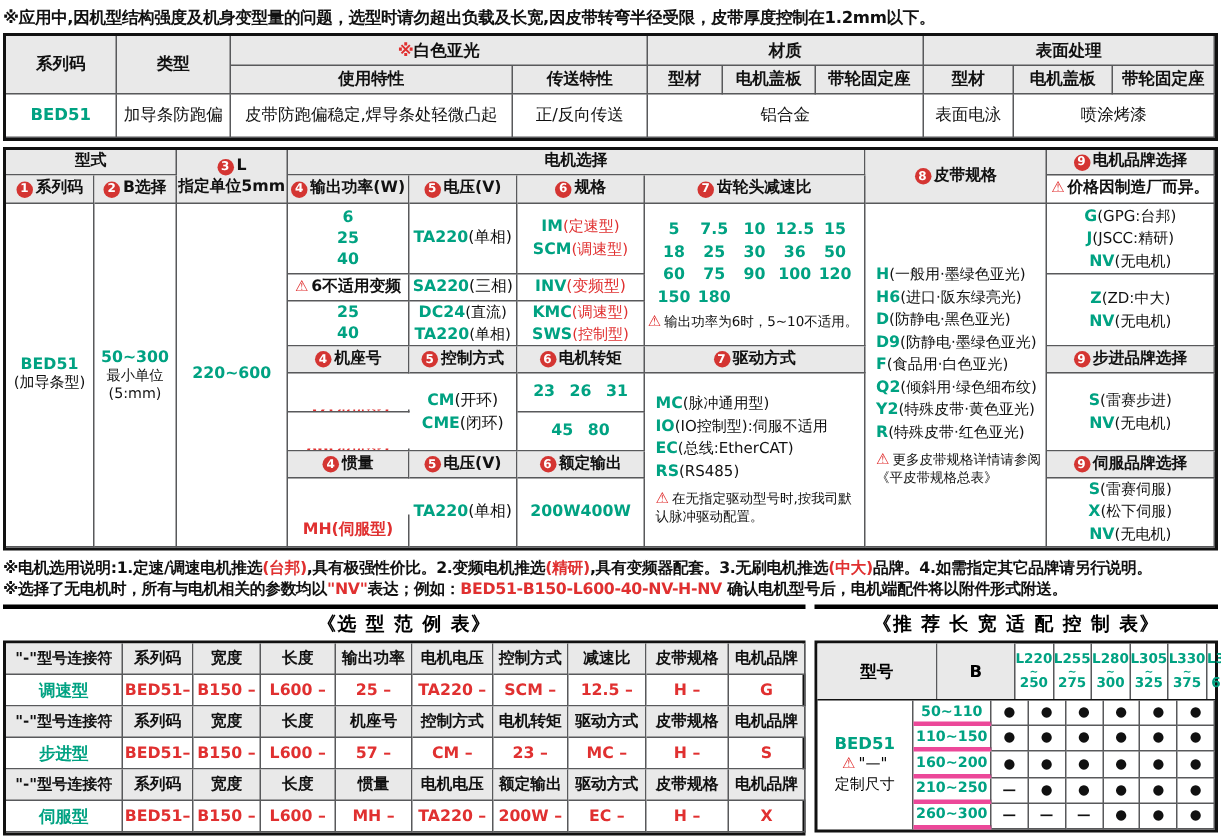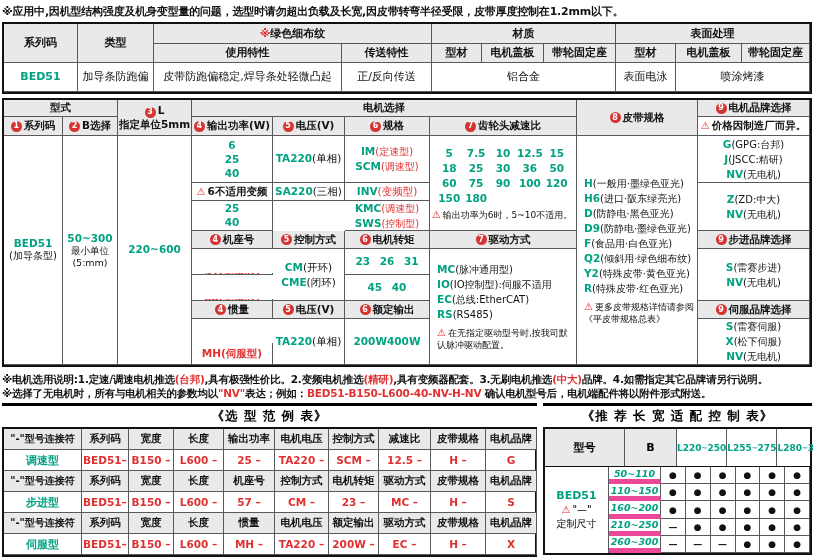--- a/index.html
+++ b/index.html
@@ -68,47 +68,47 @@
   .exval .exlabel { color:#00A282; font-weight:700; font-size:11px; }
 
   
   .cp { width:269px; border:2px solid #111; }
   .cp-head { display:flex; height:38px; border-bottom:1.5px solid #111; }
   .cp-hmodel { width:80px; flex:none; background:#E9E9E9; border-right:1px solid #58595B;
                display:flex; align-items:center; justify-content:center; font-size:11px; font-weight:700;}
   .cp-hb { width:52px; flex:none; background:#E9E9E9; border-right:1px solid #58595B;
            display:flex; align-items:center; justify-content:center; font-size:11px; font-weight:700;}
   .cp-lcols { flex:1; display:grid; grid-template-columns:repeat(6,1fr); }
-  .cp-lcol { border-right:1px solid #58595B; display:flex; flex-direction:row; align-items:center; justify-content:center;
+  .cp-lcol { border-right:1px solid #58595B; display:flex; flex-direction:column; align-items:center; justify-content:center;
              color:#00A282; font-weight:700; font-size:9px; line-height:10px;}
   .cp-lcol .tld { font-size:7px; line-height:6px; }
   .cp-body { display:flex; height:86px; }
   .cp-model { width:64px; flex:none; border-right:1px solid #58595B; display:flex; flex-direction:column;
               align-items:center; justify-content:center; font-size:10px; line-height:14px;}
   .cp-rows { flex:1; display:flex; flex-direction:column; }
   .cp-row { display:flex; flex:1; }
-  .cp-b { width:52px; flex:none; border-right:1px solid #58595B; border-bottom:5px solid #ec4899;
-          display:flex; align-items:center; justify-content:center; color:#00A282; font-weight:700; font-size:9.5px;font-style:italic;}
+  .cp-b { width:52px; flex:none; border-right:1px solid #58595B; border-bottom:3px solid #ec4899;
+          display:flex; align-items:center; justify-content:center; color:#00A282; font-weight:700; font-size:9.5px;}
   .cp-dots { flex:1; display:grid; grid-template-columns:repeat(6,1fr); }
   .cp-dots > span { border-right:1px solid #58595B; border-bottom:1px solid #58595B;
                     display:flex; align-items:center; justify-content:center; font-size:9px; color:#111; font-weight:700;}
 </style>
 </head>
 <body>
 
 <div class="page">
 
   <div class="topnote">※应用中,因机型结构强度及机身变型量的问题，选型时请勿超出负载及长宽,因皮带转弯半径受限，皮带厚度控制在1.2mm以下。</div>
 
   <div class="ov">
     <div class="c hd" style="grid-area:1/1/3/2">系列码</div>
     <div class="c hd" style="grid-area:1/2/3/3">类型</div>
     <div class="c hd" style="grid-area:1/3/2/5">
         <span class="r">※</span>
-        <span>绿色细布纹</span>
+        <span>白色亚光</span>
       </div>
     <div class="c hd" style="grid-area:1/8/2/11">表面处理</div>
     <div class="c hd" style="grid-area:1/5/2/8">材质</div>
     <div class="c hd" style="grid-area:2/3/3/4">使用特性</div>
     <div class="c hd" style="grid-area:2/4/3/5">传送特性</div>
     <div class="c hd" style="grid-area:2/5/3/6">型材</div>
     <div class="c hd" style="grid-area:2/6/3/7">电机盖板</div>
     <div class="c hd" style="grid-area:2/7/3/8">带轮固定座</div>
     <div class="c hd" style="grid-area:2/8/3/9">型材</div>
     <div class="c hd" style="grid-area:2/9/3/10">电机盖板</div>
@@ -229,20 +229,24 @@
     <div class="c" style="grid-area:4/6/5/7">
         <span class="g">INV</span>
         <span class="r">(变频型)</span>
       </div>
     <div class="c col" style="grid-area:5/4/6/5">
         <span class="g" style="display:flex;flex-direction:column;align-items:center">
           <span>25</span>
           <span>40</span>
         </span>
       </div>
+    <div class="c col" style="grid-area:5/5/6/6">
+      <span class="ln"><span class="g">DC24</span><span>(直流)</span></span>
+      <span class="ln"><span class="g">TA220</span><span>(单相)</span></span>
+    </div>
     <div class="c col" style="grid-area:5/6/6/7">
       <span class="ln"><span class="g">KMC</span><span class="r">(调速型)</span></span>
       <span class="ln"><span class="g">SWS</span><span class="r">(控制型)</span></span>
     </div>
 
     <div class="c hd" style="grid-area:6/4/7/5">
         <span class="num">4</span>
         <span>机座号</span>
       </div>
     <div class="c hd" style="grid-area:6/5/7/6">
@@ -260,21 +264,21 @@
     <div class="c rb" style="grid-area:7/4/8/5">57(步进型)</div>
     <div class="c rb" style="grid-area:8/4/9/5">86(步进型)</div>
     <div class="c col" style="grid-area:7/5/9/6">
       <span class="ln" style="font-size:10.5px"><span class="g">CM</span><span>(开环)</span></span>
       <span class="ln" style="font-size:10.5px"><span class="g">CME</span><span>(闭环)</span></span>
     </div>
     <div class="c wsp" style="grid-area:7/6/8/7">
         <span class="g wsp">23 26 31</span>
       </div>
     <div class="c wsp" style="grid-area:8/6/9/7">
-        <span class="g wsp">45 40</span>
+        <span class="g wsp">45 80</span>
       </div>
     <div class="c itemlist" style="grid-area:7/7/11/8;justify-content:center">
       <span class="ln"><span class="g">MC</span><span>(脉冲通用型)</span></span>
       <span class="ln"><span class="g">IO</span><span>(IO控制型):伺服不适用</span></span>
       <span class="ln"><span class="g">EC</span><span>(总线:EtherCAT)</span></span>
       <span class="ln"><span class="g">RS</span><span>(RS485)</span></span>
       <span class="cellnote"><span class="warn"></span><span>在无指定驱动型号时,按我司默认脉冲驱动配置。</span></span>
     </div>
     <div class="c hd" style="grid-area:9/4/10/5">
         <span class="num">4</span>

